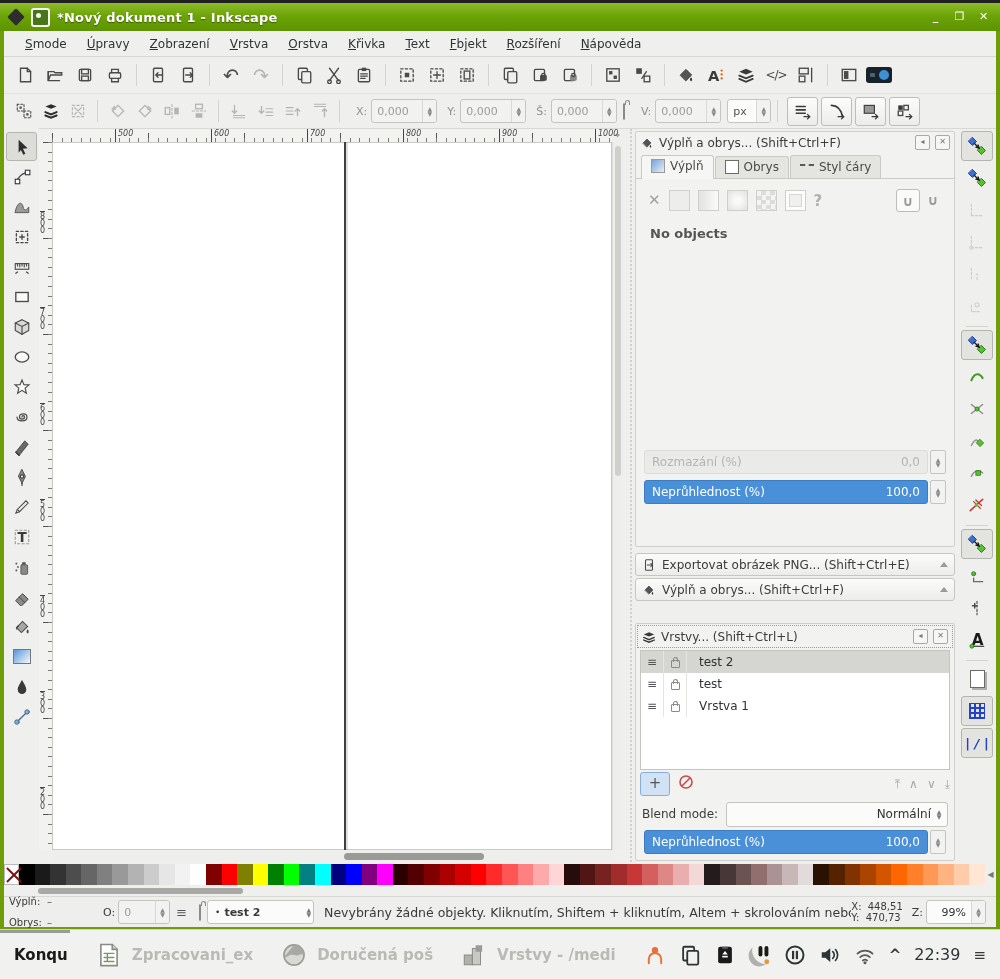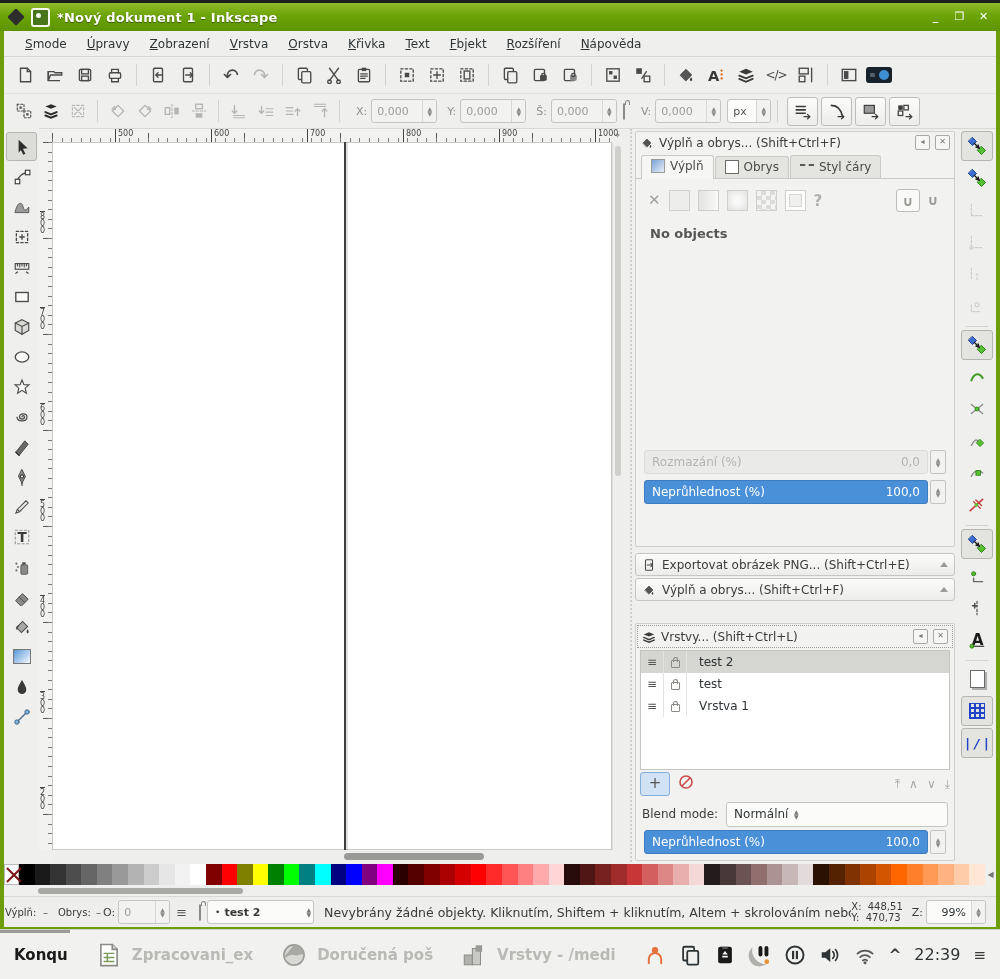--- a/index.html
+++ b/index.html
@@ -39,21 +39,21 @@
   .spinbox .arrows{width:13px;border-left:1px solid #d8d8d4;display:flex;flex-direction:column;align-items:center;justify-content:center;font-size:6px;color:#888;line-height:5px;height:100%;background:#f2f2f0;}
   .flabel{margin:0 4px 0 10px;color:#8f8f8b;font-size:11px;}
   .affect-btn{width:29px;height:27px;border:1px solid #bdbdb9;border-radius:3px;background:linear-gradient(#fcfcfb,#ececea);display:flex;align-items:center;justify-content:center;margin-left:3px;}
   
   #toolbox{position:absolute;left:4px;top:128px;width:35px;bottom:119px;background:#efefed;display:flex;flex-direction:column;align-items:center;padding-top:4px;gap:1px;}
   .tool-btn{width:29px;height:27px;display:flex;align-items:center;justify-content:center;border-radius:3px;border:1px solid transparent;}
   .tool-btn.active{background:#dcdcd8;border-color:#b4b4b0;}
   
   #hruler{position:absolute;left:52px;top:129px;width:560px;height:13px;background:#f2f2f0;border-bottom:1px solid #9a9a96;
     background-image:repeating-linear-gradient(90deg,#7a7a76 0 1px,transparent 1px 9.6px),repeating-linear-gradient(90deg,#55554f 0 1px,transparent 1px 96px);
-    background-size:100% 4px,100% 9px;background-position:bottom left,bottom left;background-repeat:repeat-x;}
+    background-size:100% 4px,100% 9px;background-position:bottom left,bottom left;background-repeat:repeat-x;font-style:italic;}
   .hr-num{position:absolute;top:0;font-size:8px;color:#444;border-left:1px solid #444;padding-left:2px;height:13px;line-height:10px;}
   #vruler{position:absolute;left:39px;top:142px;width:13px;bottom:129px;background:#f2f2f0;border-right:1px solid #9a9a96;
     background-image:repeating-linear-gradient(180deg,#7a7a76 0 1px,transparent 1px 9.6px),repeating-linear-gradient(180deg,#55554f 0 1px,transparent 1px 96px);
     background-size:4px 100%,9px 100%;background-position:right top,right top;background-repeat:repeat-y;}
   .vr-num{position:absolute;left:1px;font-size:8px;color:#444;line-height:7px;white-space:pre;border-top:1px solid #444;padding-top:1px;}
   #canvas{position:absolute;left:52px;top:142px;width:560px;height:708px;background:#ffffff;box-shadow:inset 0 0 0 1px #c9c9c5;}
   #page-border{position:absolute;left:292px;top:0;bottom:0;width:2px;background:#3f3f3f;box-shadow:2px 0 0 rgba(0,0,0,.12);}
   #vscroll{position:absolute;left:612px;top:142px;width:10px;height:708px;background:#eeeeec;border-left:1px solid #ddd;}
   #vscroll .thumb{position:absolute;left:2px;right:2px;top:4px;height:330px;background:#cfcfcb;border-radius:4px;}
   #hscroll{position:absolute;left:52px;top:851px;width:560px;height:11px;background:#eeeeec;}
@@ -104,21 +104,21 @@
   .lr-cell{width:22px;display:flex;align-items:center;justify-content:center;border-right:1px solid #e4e4e1;height:100%;color:#555;}
   .lr-name{padding-left:12px;}
   .lock-ic{width:7px;height:6px;border:1px solid #8a8a86;border-radius:1px;position:relative;margin-top:3px;}
   .lock-ic:before{content:"";position:absolute;left:1px;top:-4px;width:3px;height:4px;border:1px solid #8a8a86;border-bottom:none;border-radius:3px 3px 0 0;}
   #layers-actions{position:absolute;left:4px;right:4px;top:148px;height:24px;display:flex;align-items:center;gap:8px;}
   #btn-add-layer{width:28px;height:22px;border:1px solid #85aede;background:#d2e2f5;border-radius:3px;color:#555;font-size:15px;line-height:20px;text-align:center;}
   #btn-del-layer{color:#cc4a4a;font-size:15px;}
   .layer-arrows{margin-left:auto;display:flex;gap:9px;color:#a8a8a4;font-size:12px;}
   #layers-blend{position:absolute;left:6px;right:6px;top:178px;height:24px;display:flex;align-items:center;}
   #blend-label{font-size:12px;color:#3c3c3a;}
-  #blend-combo{margin-left:8px;flex:1;height:23px;border:1px solid #c4c4c0;border-radius:3px;background:#fbfbfa;display:flex;align-items:center;padding-left:7px;justify-content:flex-start;}
+  #blend-combo{margin-left:8px;flex:1;height:23px;border:1px solid #c4c4c0;border-radius:3px;background:#fbfbfa;display:flex;align-items:center;padding-left:7px;justify-content:flex-end;}
   #blend-combo .arrows{width:16px;display:flex;flex-direction:column;align-items:center;font-size:6px;color:#777;line-height:5px;}
   #layers-op-row{bottom:6px;}  #layers-op-spin{bottom:6px;}
   
   #snapbar{position:absolute;right:4px;top:129px;width:38px;bottom:117px;background:#efefed;display:flex;flex-direction:column;align-items:center;padding-top:2px;}
   .snap-btn{width:30px;height:28px;display:flex;align-items:center;justify-content:center;border-radius:3px;border:1px solid transparent;margin-bottom:2px;}
   .snap-btn.pressed{border-color:#b4b4b0;background:#e3e3df;}
   .snap-btn.disabled{opacity:.35;}
   .snap-sep{width:22px;height:1px;background:#d3d3cf;margin:3px 0;}
   .grid-ic{width:16px;height:16px;background:repeating-linear-gradient(0deg,#2243c8 0 2px,transparent 2px 5px),repeating-linear-gradient(90deg,#2243c8 0 2px,transparent 2px 5px);}
   .guides-ic{color:#2243c8;font-size:13px;font-weight:bold;font-style:italic;}
@@ -126,21 +126,21 @@
   #palette{position:absolute;left:4px;right:4px;top:864px;height:21px;display:flex;background:#efefed;}
   #palette-none{width:15px;background:#fff;position:relative;border:1px solid #bbb;box-sizing:border-box;}
   #palette-none:before,#palette-none:after{content:"";position:absolute;left:-1px;top:9px;width:20px;height:2px;background:#7c1414;}
   #palette-none:before{transform:rotate(45deg);}  #palette-none:after{transform:rotate(-45deg);}
   .swatch{flex:1;}
   #palette-arrow{width:11px;display:flex;align-items:center;justify-content:center;color:#777;font-size:8px;background:#efefed;}
   #palette-scroll{position:absolute;left:4px;right:4px;top:886px;height:10px;background:#efefed;}
   #palette-scroll .thumb{position:absolute;left:34px;width:205px;top:2px;height:6px;border-radius:3px;background:#a8a8a4;}
   
   #statusbar{position:absolute;left:4px;right:4px;top:896px;height:30px;background:#eeeeec;border-top:1px solid #d8d8d4;display:flex;align-items:center;font-size:11px;color:#3a3a38;}
-  #fo-block{display:flex;flex-direction:row;justify-content:center;gap:10px;padding-left:5px;font-size:10px;line-height:11px;width:88px;}
+  #fo-block{display:flex;flex-direction:column;justify-content:center;gap:10px;padding-left:5px;font-size:10px;line-height:11px;width:88px;}
   .fo-row{display:flex;}  .fo-row .lbl{width:38px;}  .fo-row .val{color:#555;}
   #o-label{color:#3a3a38;margin:0 3px 0 6px;}
   #status-opacity .val{min-width:26px;}
   .mini-ic{margin:0 6px;color:#555;font-size:13px;}
   #layer-combo{height:22px;border:1px solid #c4c4c0;border-radius:3px;background:#fbfbfa;display:flex;align-items:center;padding:0 2px 0 7px;gap:4px;min-width:96px;}
   #layer-combo .arrows{display:flex;flex-direction:column;align-items:center;font-size:6px;color:#777;line-height:5px;margin-left:auto;}
   #status-msg{flex:1;padding-left:10px;font-size:12.5px;color:#3a3a38;white-space:nowrap;overflow:hidden;}
   #xy-block{font-size:10px;line-height:11px;text-align:left;color:#3a3a38;margin-right:6px;}
   #xy-block .num{display:inline-block;width:38px;text-align:right;}
   #z-label{margin:0 3px;}

